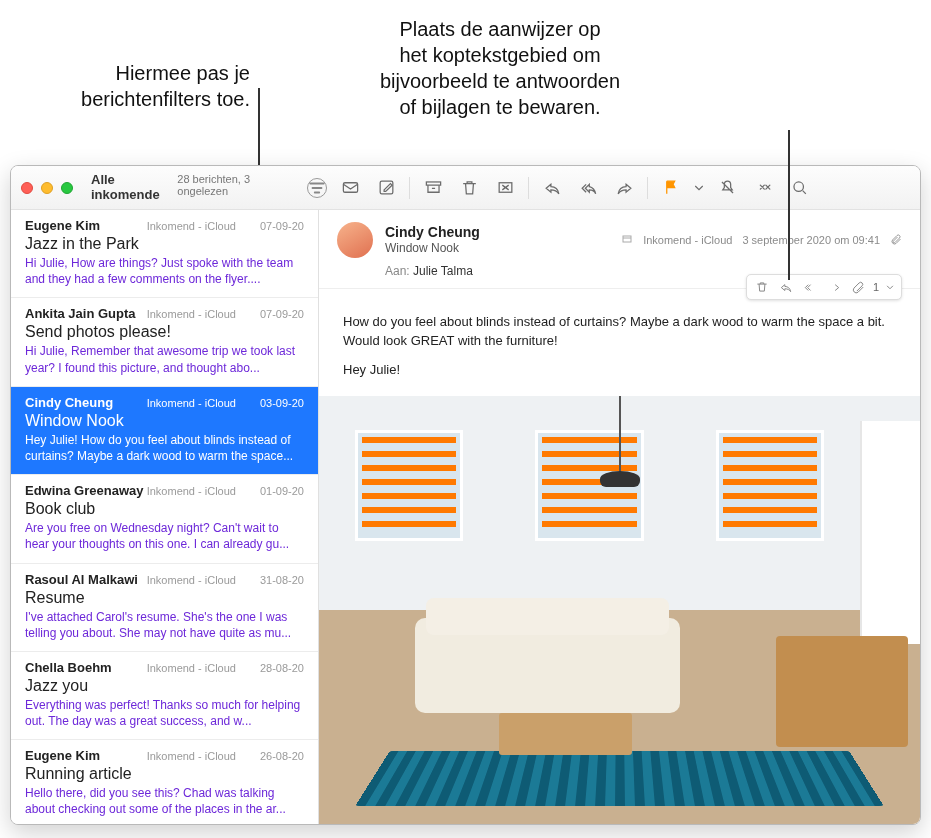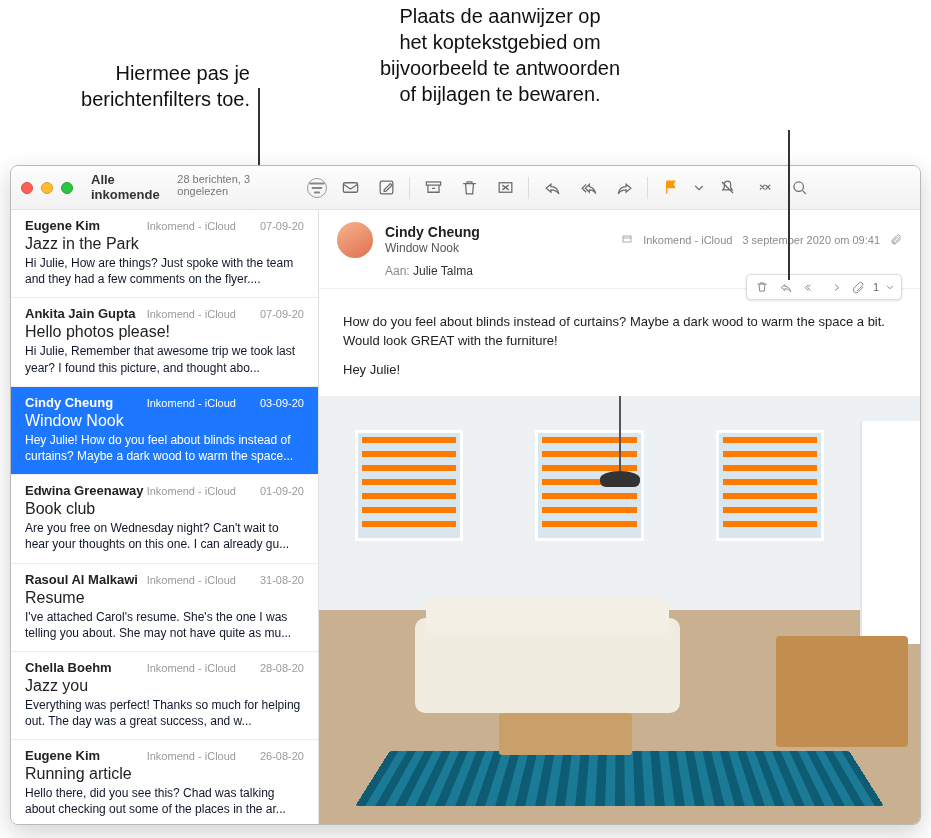--- a/index.html
+++ b/index.html
@@ -109,21 +109,21 @@
     border-bottom:1px solid #ececec;
     font-size:12px;
     color:#555;
     cursor:default;
   }
   .msg .row1{display:flex;align-items:baseline;}
   .msg .from{font-weight:600;color:#222;font-size:13px;flex-shrink:0;}
   .msg .mbox{color:#9a9a9a;font-size:11px;margin-left:auto;}
   .msg .date{color:#9a9a9a;font-size:11px;margin-left:24px;}
   .msg .subj{color:#222;font-size:16px;margin-top:2px;}
-  .msg .prev{color:#0f172a;font-size:12px;line-height:1.35;margin-top:2px;
+  .msg .prev{color:#6d28d9;font-size:12px;line-height:1.35;margin-top:2px;
     display:-webkit-box;-webkit-line-clamp:2;-webkit-box-orient:vertical;overflow:hidden;}
   .msg.selected{background:#1e78ff;color:#fff;}
   .msg.selected .from,.msg.selected .subj,.msg.selected .prev,.msg.selected .mbox,.msg.selected .date{color:#fff;}
 
   
   .pane {
     flex:1; display:flex; flex-direction:column; overflow:hidden; background:#fff;
   }
   .hdr {
     padding:12px 18px 10px 18px;
@@ -202,21 +202,21 @@
 <body>
 
 <div class="annotations">
   <div class="callout" style="top:60px;left:10px;width:240px;">
     <span style="white-space:pre-line;margin-top:11px;">Hiermee pas je
 berichtenfilters toe.</span>
   </div>
   <div class="leader" style="left:258px;top:88px;height:78px;"></div>
   <div class="leader" style="left:258px;top:165px;height:1.6px;width:30px;"></div>
 
-  <div class="callout" style="top:3px;left:350px;width:300px;text-align:center;">
+  <div class="callout" style="top:16px;left:350px;width:300px;text-align:center;">
     <span style="white-space:pre-line;">Plaats de aanwijzer op
 het koptekstgebied om
 bijvoorbeeld te antwoorden
 of bijlagen te bewaren.</span>
   </div>
 </div>
 
 <div class="leader" style="left:788px;top:130px;height:150px;z-index:9;"></div>
 
 <div class="window">
@@ -324,21 +324,21 @@
           </div>
           <div class="subj">Jazz in the Park</div>
           <div class="prev">Hi Julie, How are things? Just spoke with the team and they had a few comments on the flyer....</div>
         </div>
         <div class="msg">
           <div class="row1">
             <span class="from">Ankita Jain Gupta</span>
             <span class="mbox">Inkomend - iCloud</span>
             <span class="date">07-09-20</span>
           </div>
-          <div class="subj">Hello photos please!</div>
+          <div class="subj">Send photos please!</div>
           <div class="prev">Hi Julie, Remember that awesome trip we took last year? I found this picture, and thought abo...</div>
         </div>
         <div class="msg selected">
           <div class="row1">
             <span class="from">Cindy Cheung</span>
             <span class="mbox">Inkomend - iCloud</span>
             <span class="date">03-09-20</span>
           </div>
           <div class="subj">Window Nook</div>
           <div class="prev">Hey Julie! How do you feel about blinds instead of curtains? Maybe a dark wood to warm the space...</div>

